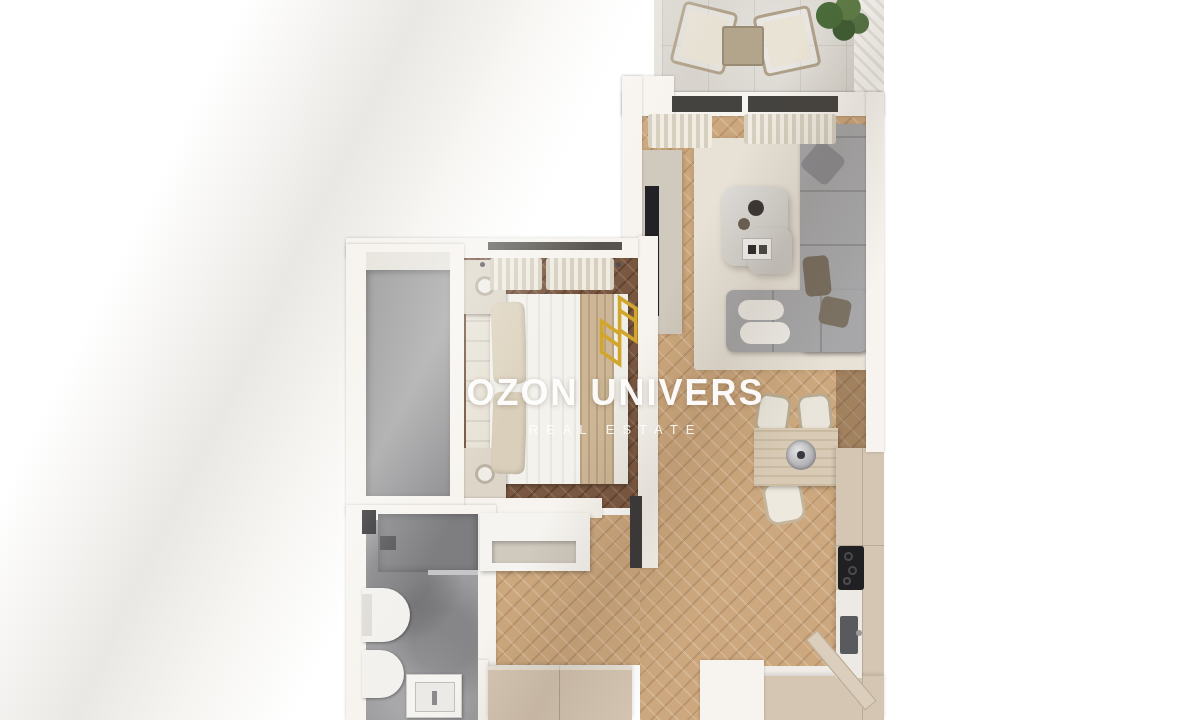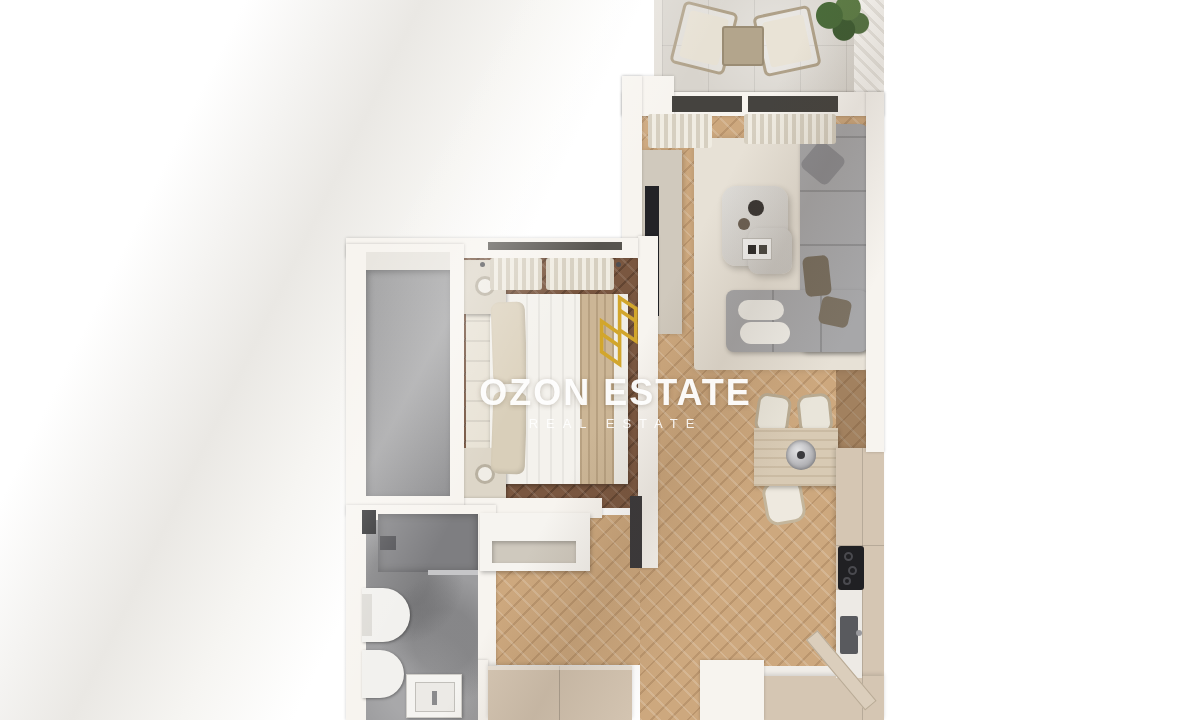--- a/index.html
+++ b/index.html
@@ -27,21 +27,21 @@
       radial-gradient(circle at 60% 40%,rgba(255,255,255,.35),transparent 70%);}
   .wall{background:var(--wall,#f7f4ef);box-shadow:0 0 3px rgba(0,0,0,.20);}
   .beige{background:var(--kitchen-cabinet,#d5c6b3);}
   .curtain{background:repeating-linear-gradient(90deg,#d6cfc0 0 4px,#f0ece2 4px 8px);border-radius:3px;}
   .softshadow{box-shadow:1px 2px 4px rgba(0,0,0,.25);}
   .overlay{pointer-events:none;}
   
   .wm{z-index:10;text-align:center;color:var(--watermark-text,#fff);}
   .wm-title{font-size:36px;font-weight:bold;letter-spacing:2px;
     color:rgba(255,255,255,.95);text-shadow:0 1px 5px rgba(60,45,25,.25);white-space:nowrap;}
-  .wm-sub{font-size:13px;letter-spacing:8px;color:rgba(255,255,255,.88);margin-top:2px;white-space:nowrap;}
+  .wm-sub{font-size:13px;letter-spacing:8px;color:rgba(255,255,255,.88);margin-top:8px;white-space:nowrap;}
 </style>
 </head>
 <body>
 
 <div id="canvas">
 
   <div class="bg-shade overlay"></div>
 
   <div class="floor-tile" style="left:662px;top:0;width:192px;height:92px;z-index:1;"></div>
   <div style="left:654px;top:0;width:8px;height:92px;background:#e4e0d9;z-index:2;"></div>
@@ -190,17 +190,17 @@
 
   <div class="wm" style="left:458px;top:294px;width:315px;z-index:10;">
     <svg width="54" height="74" viewBox="0 0 60 82" style="position:relative;display:inline-block;">
       <g fill="none" stroke="#d2a62c" stroke-width="4">
         <path d="M34 4 L52 16 L52 52 L34 40 Z"></path>
         <path d="M14 30 L34 44 L34 78 L14 64 Z"></path>
         <path d="M14 44 L34 58"></path>
         <path d="M34 18 L52 30"></path>
       </g>
     </svg>
-    <div class="wm-title" style="position:relative;">OZON ESTATE</div>
+    <div class="wm-title" style="position:relative;">OZON UNIVERS</div>
     <div class="wm-sub" style="position:relative;">REAL ESTATE</div>
   </div>
 
 </div>
 
 </body></html>

